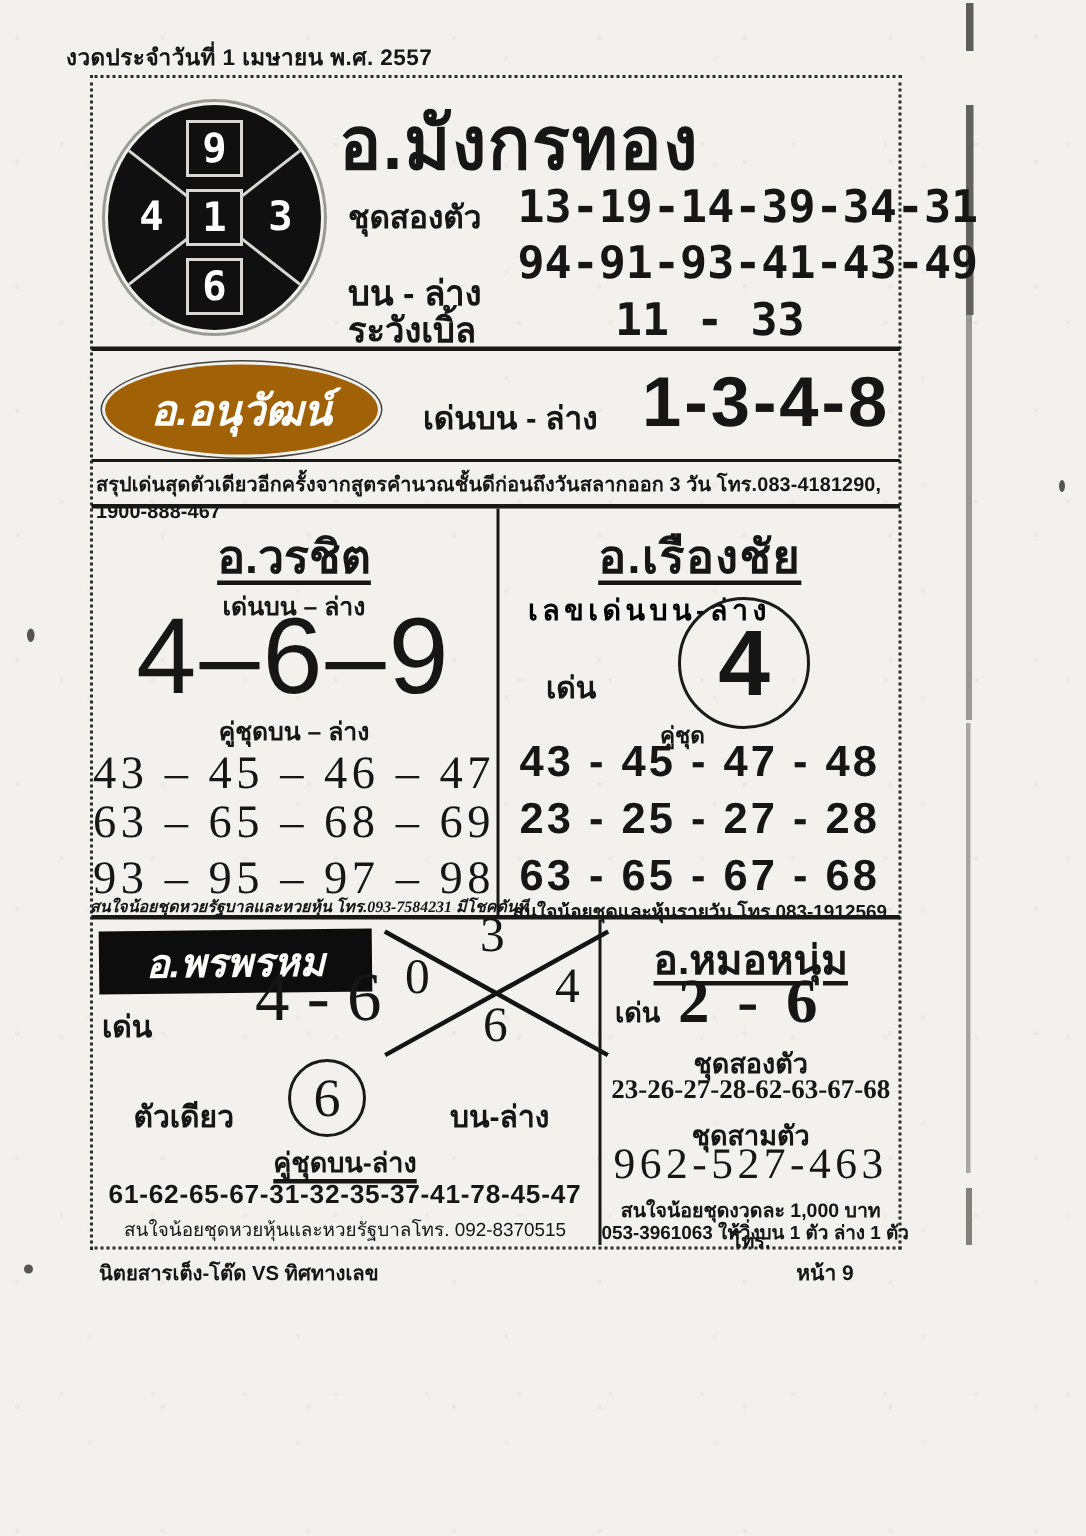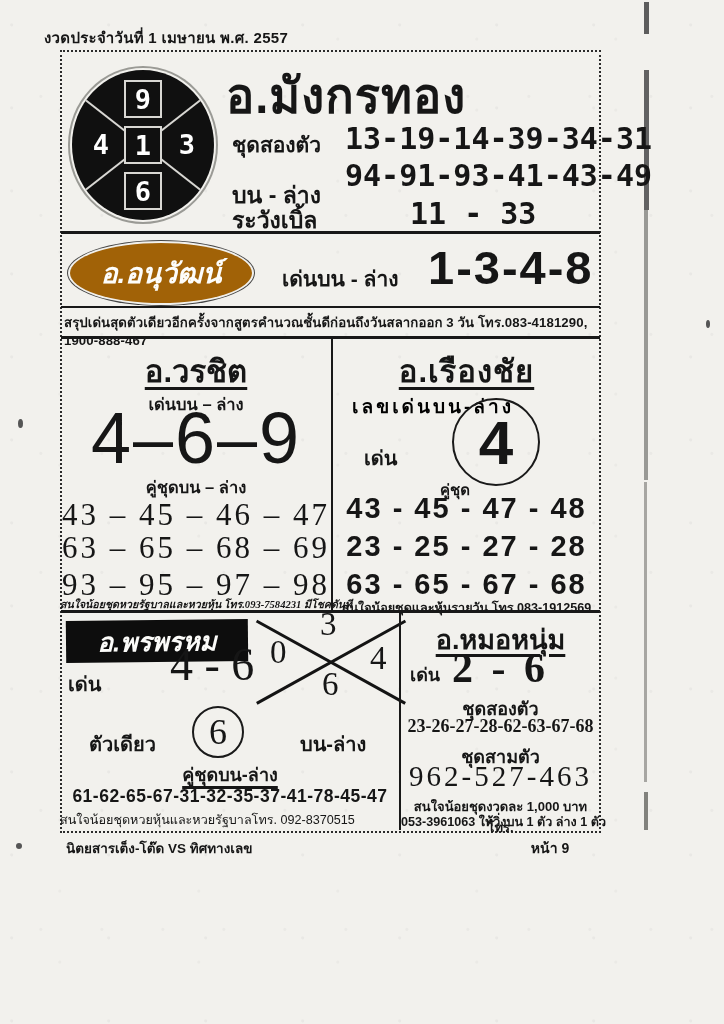--- a/index.html
+++ b/index.html
@@ -129,21 +129,21 @@
   .s4l-den  { left:68px; top:668px; font-size:20px; font-weight:bold; }
   .s4l-main { left:170px; top:638px; font-size:46px; font-family:"Liberation Serif","DejaVu Serif",serif; }
   .s4l-single-label { left:68px; top:728px; font-size:20px; font-weight:bold;margin-left:21px; }
   .s4l-circle { left:192px; top:706px; width:52px; height:52px; border:2px solid #1a1a1a; border-radius:50%;
                 display:flex; align-items:center; justify-content:center;
                 font-family:"Liberation Serif","DejaVu Serif",serif; font-size:36px; }
   .s4l-updown { left:300px; top:728px; font-size:20px; font-weight:bold; }
   .s4l-pairs-label { left:62px; top:760px; width:336px; text-align:center; font-size:18px; font-weight:900; }
   .s4l-pairs { left:60px; top:786px; width:340px; text-align:center; font-size:17.5px; font-weight:bold;
                letter-spacing:.5px; white-space:nowrap; }
-  .s4l-note { left:60px; top:810px; width:340px; text-align:left; font-size:12.6px; }
+  .s4l-note { left:60px; top:810px; width:340px; text-align:center; font-size:12.6px; }
   .s4r-title { left:401px; top:618px; width:199px; text-align:center; font-size:27px; font-weight:900; }
   .s4r-den  { left:410px; top:660px; font-size:18px; font-weight:bold; }
   .s4r-main { left:452px; top:644px; font-size:42px; font-weight:bold; font-family:Liberation Serif, serif; letter-spacing:4px; }
   .s4r-two-label { left:401px; top:694px; width:199px; text-align:center; font-size:18px; font-weight:900; }
   .s4r-two { left:401px; top:716px; width:199px; text-align:center; font-size:18px; font-weight:bold;
              font-family:"Liberation Serif","DejaVu Serif",serif; white-space:nowrap; }
   .s4r-three-label { left:401px; top:742px; width:199px; text-align:center; font-size:18px; font-weight:900; }
   .s4r-three { left:401px; top:760px; width:199px; text-align:center; font-size:29px;
                font-family:"Liberation Serif","DejaVu Serif",serif; letter-spacing:3px; }
   .s4r-note1 { left:401px; top:796px; width:199px; text-align:center; font-size:13px; font-weight:bold; }

